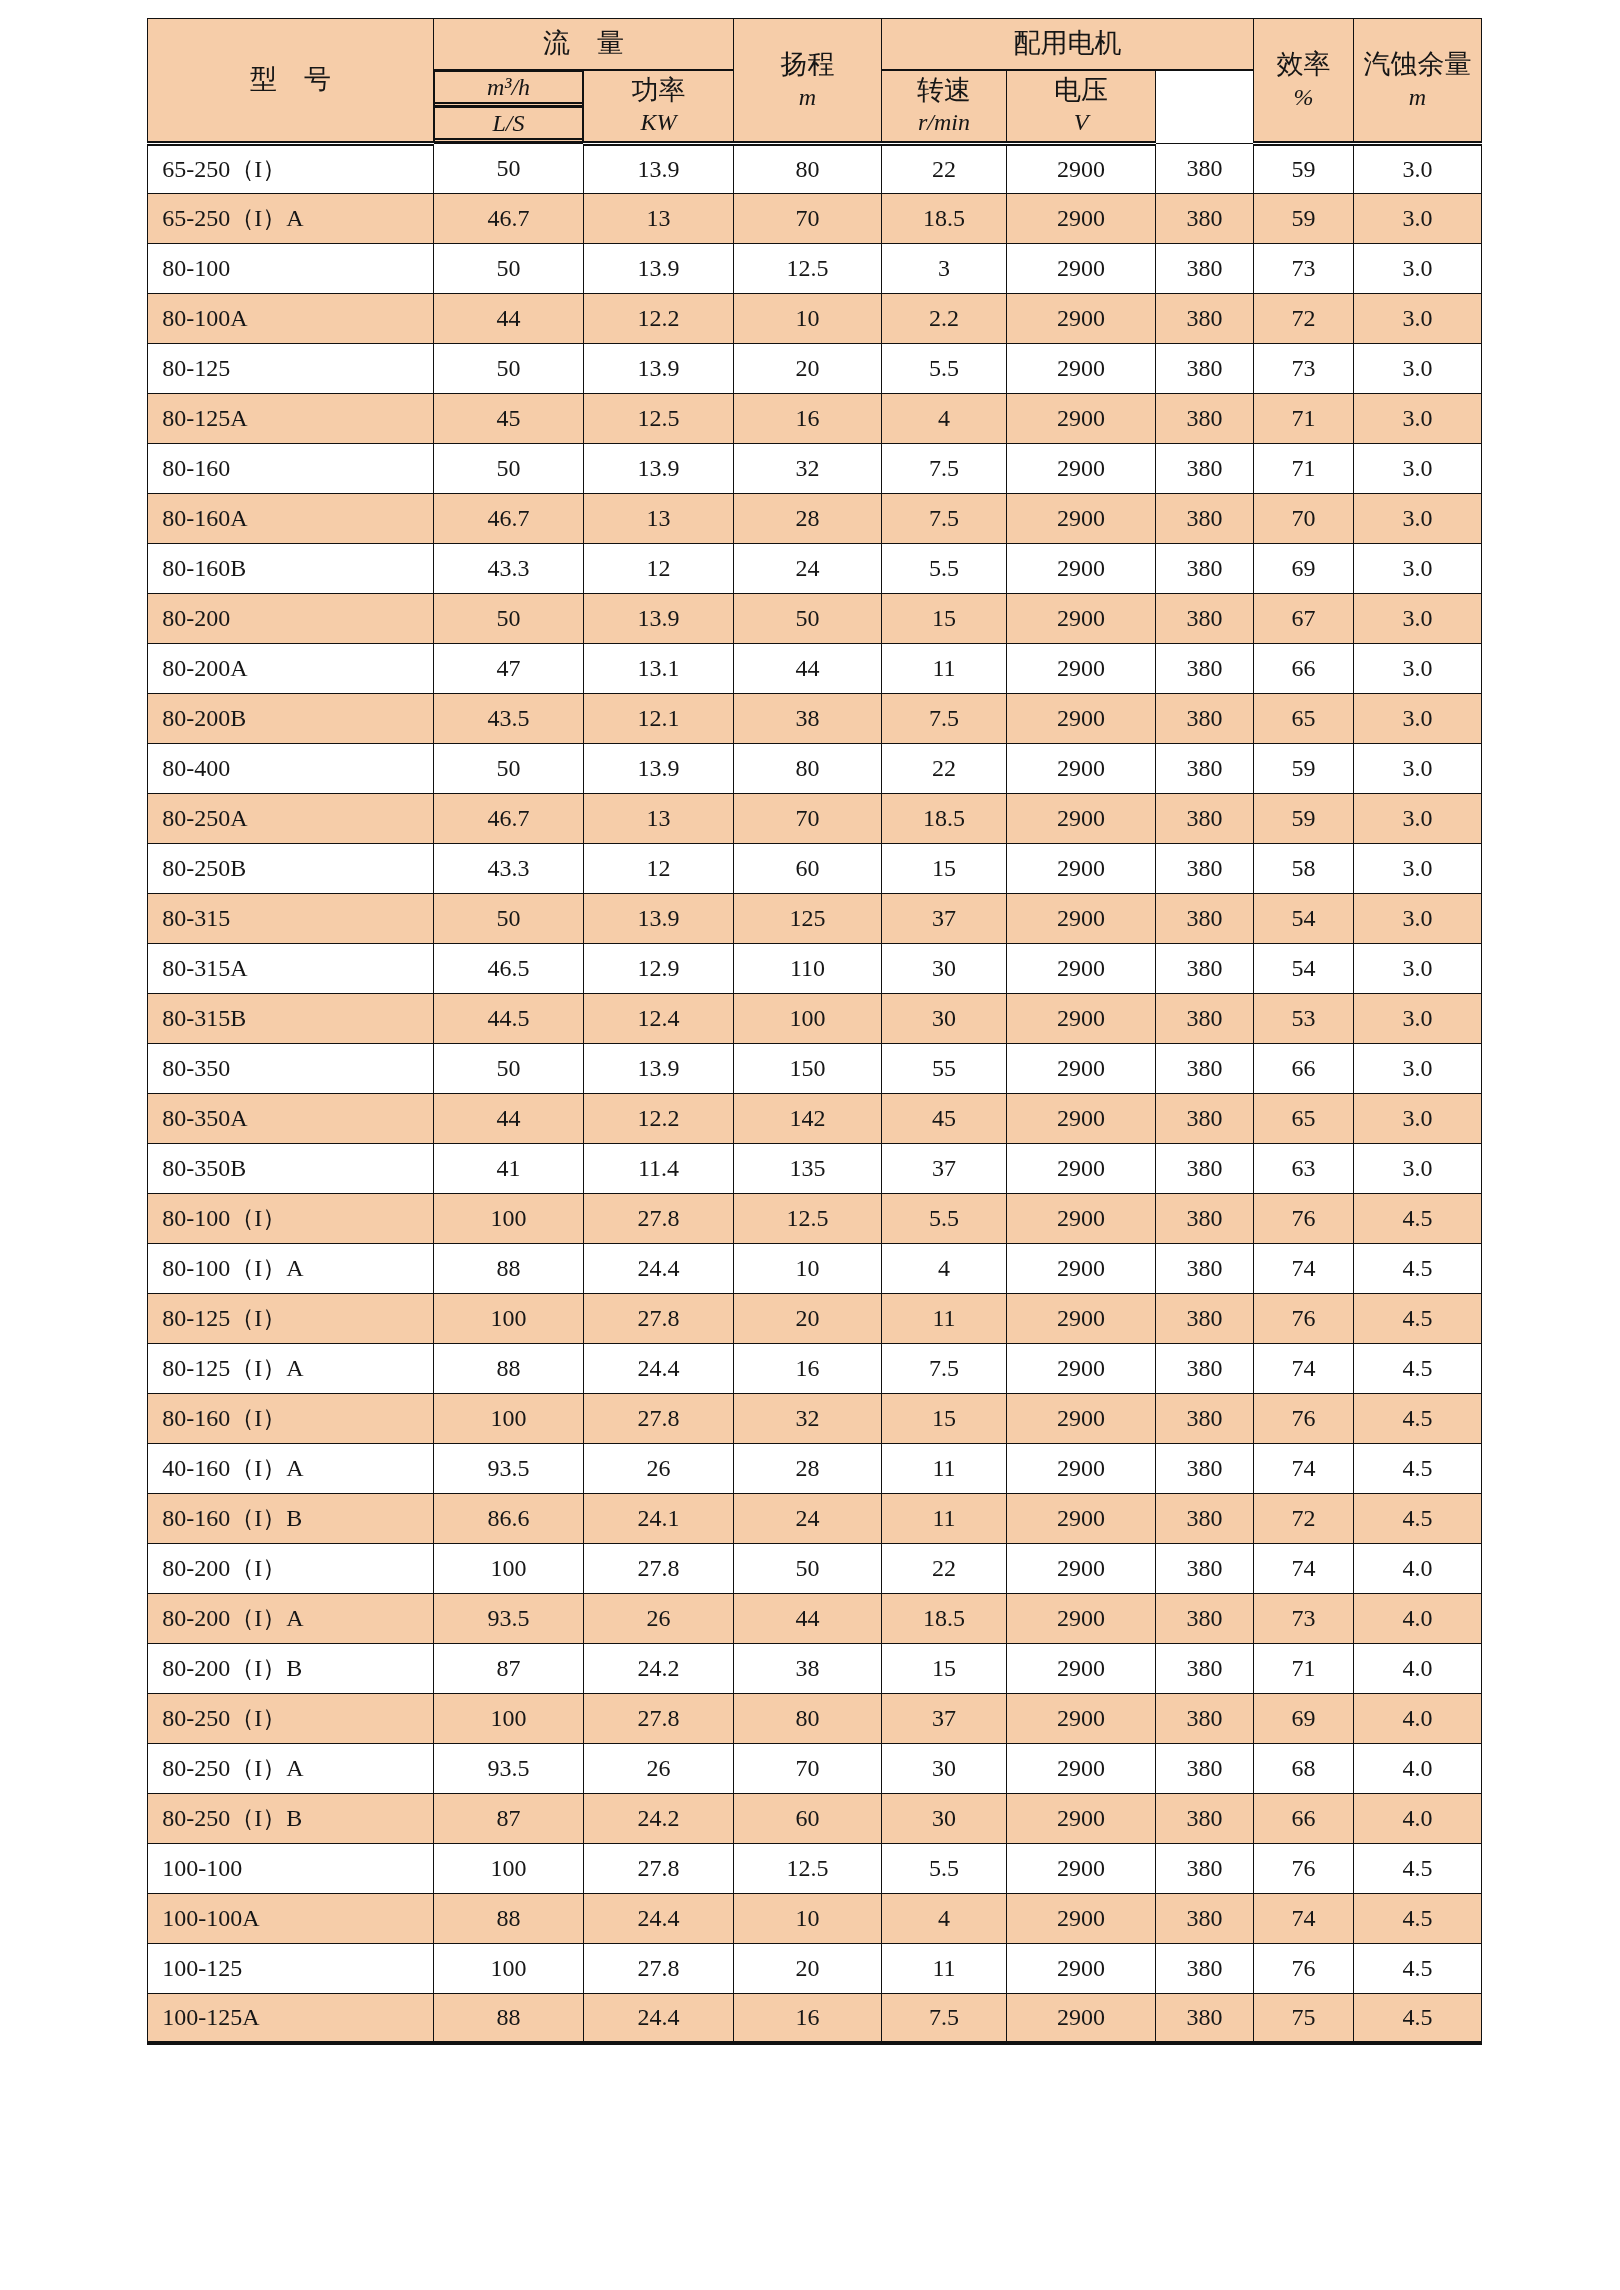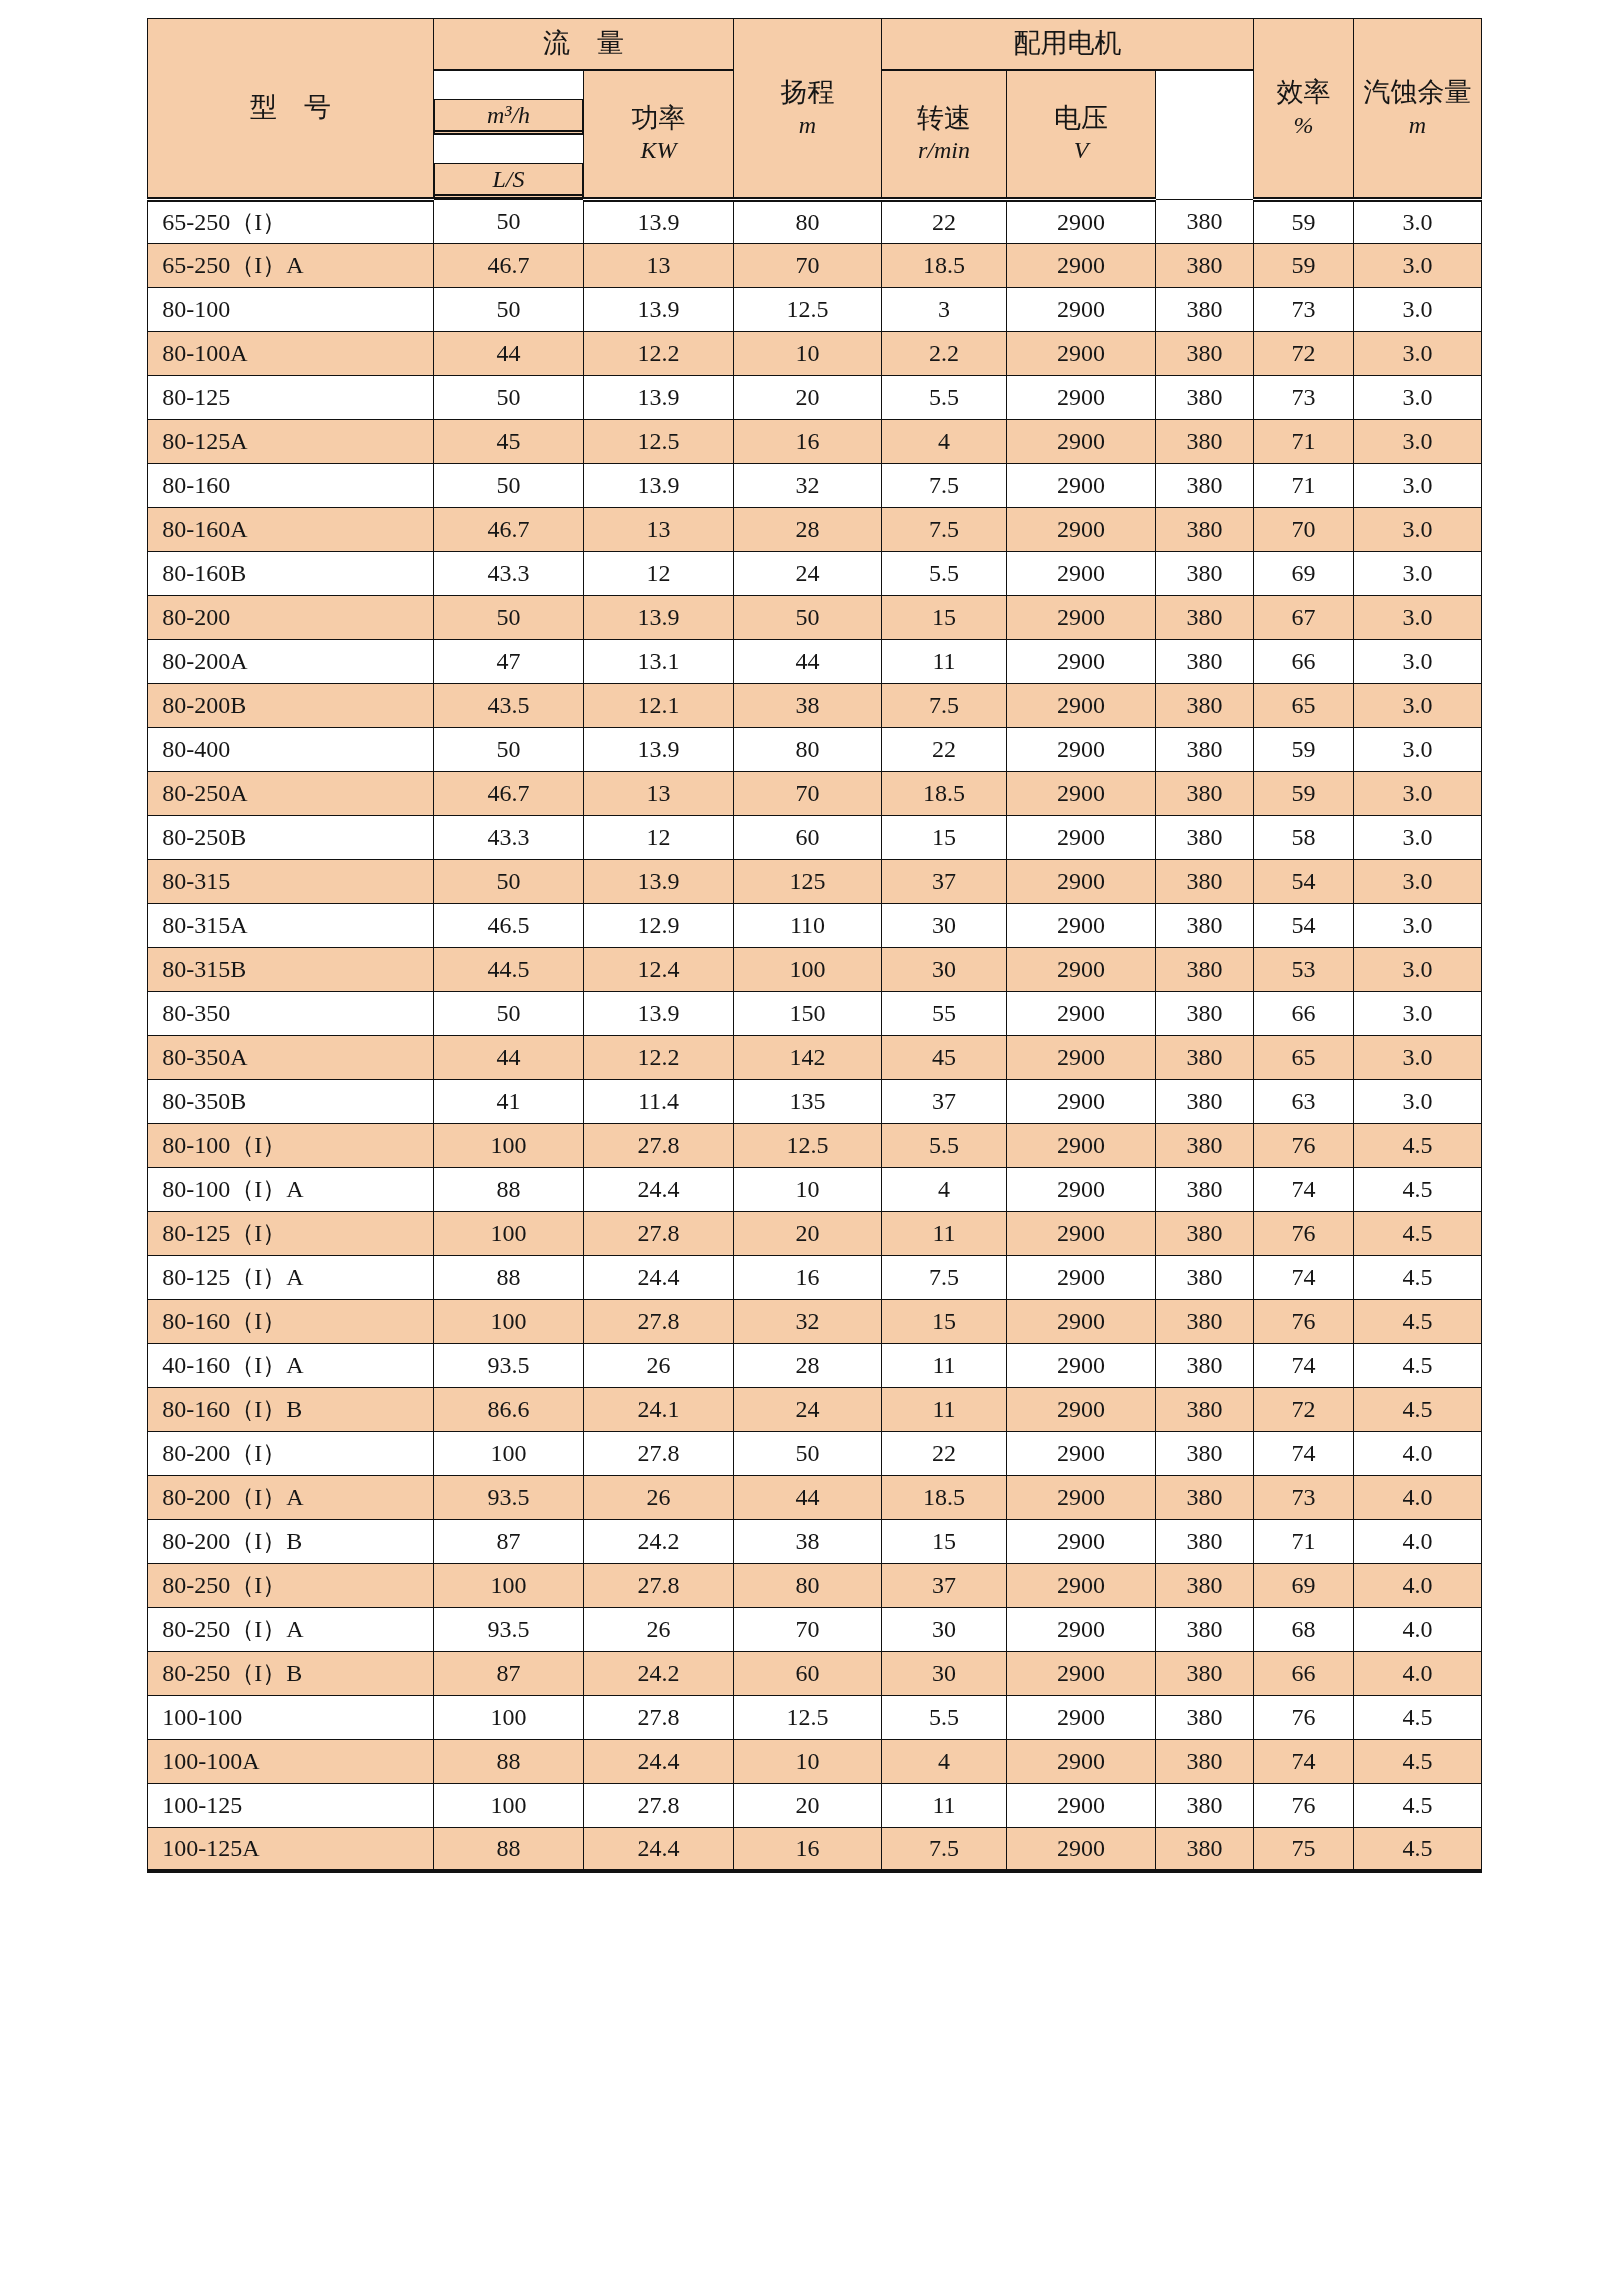--- a/index.html
+++ b/index.html
@@ -29,22 +29,22 @@
     white-space: nowrap;
   }
   .spec thead th { background: #F6CDA9; font-size: 27px; line-height: 1.25; }
   .spec thead tr.r1 { height: 51px; }
   .spec thead tr.r2 { height: 72px; }
   .spec thead .unit { display: block; font-size: 24px; font-style: italic; }
   .spec thead .lbl  { display: block; }
   
   .spec th.thick { border-bottom: 2.7px solid #111; font-family: Liberation Serif, serif; }
   
-  .spec th.hb { border-bottom: 5.4px double #111; margin-top: 28px; }
-  .spec tbody tr { height: 44px; font-size: 24px; }
+  .spec th.hb { border-bottom: 5.4px double #111; }
+  .spec tbody tr { height: 50px; font-size: 24px; }
   .spec tbody tr.alt td { background: #F6CDA9; }
   .spec td.model { text-align: left; padding-left: 14.3px; }
 </style>
 </head>
 <body>
 
 <div class="tbl-wrap">
   <table class="spec">
     <colgroup>
       <col style="width:286px">

